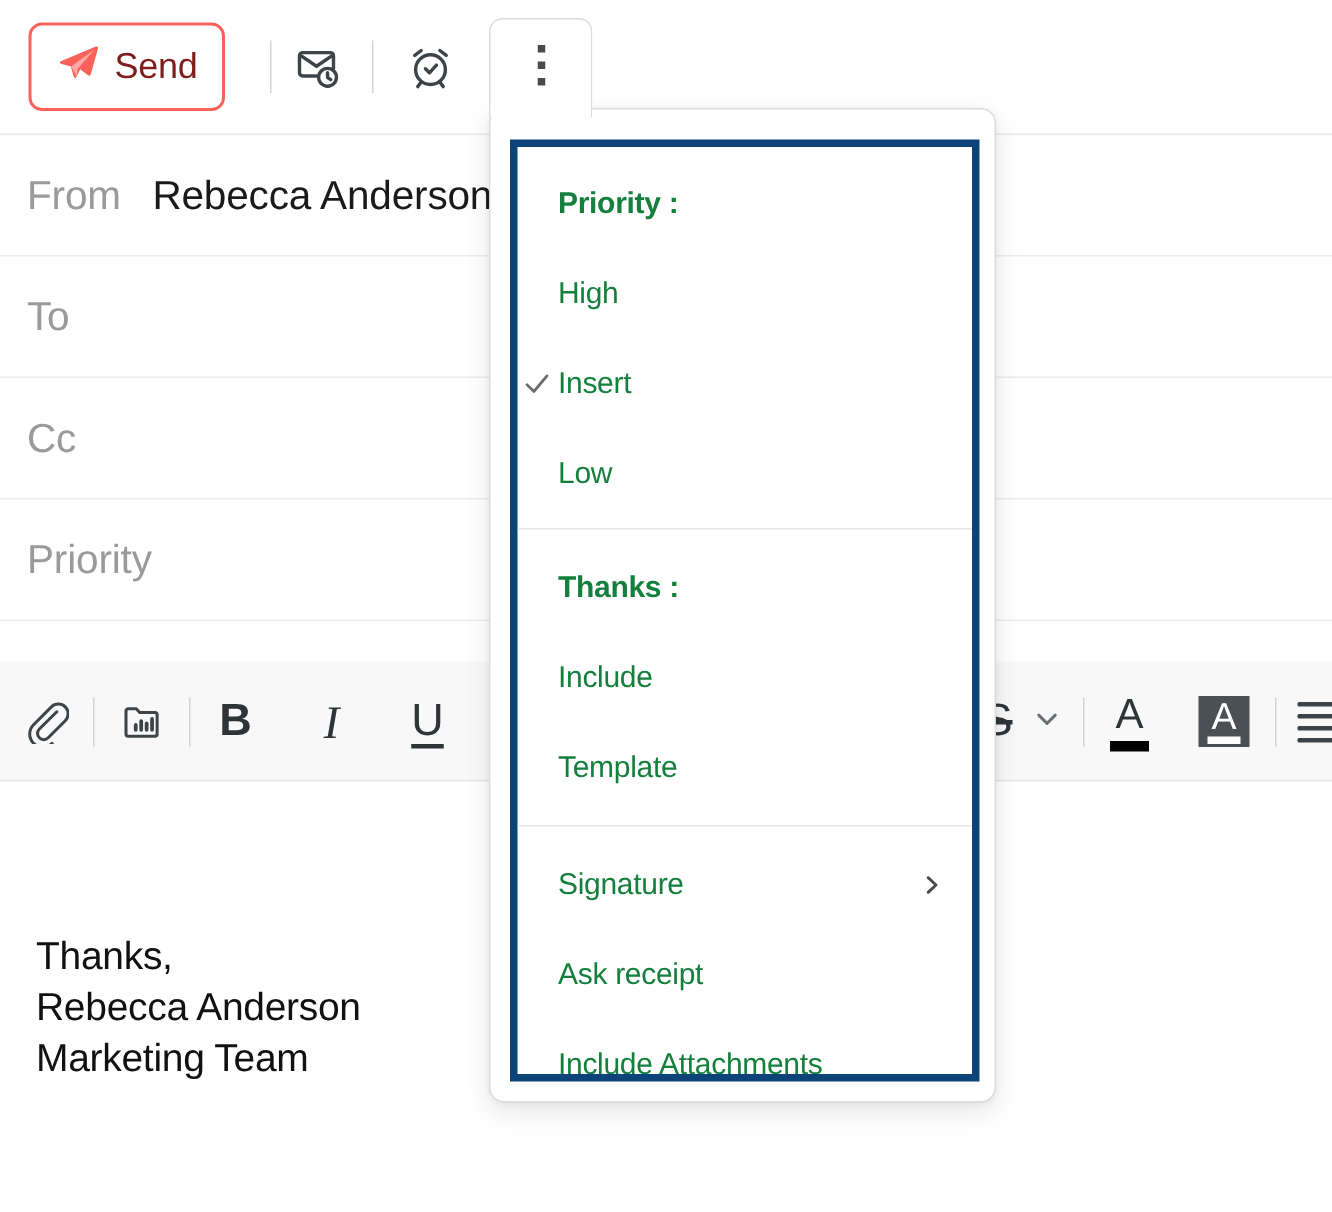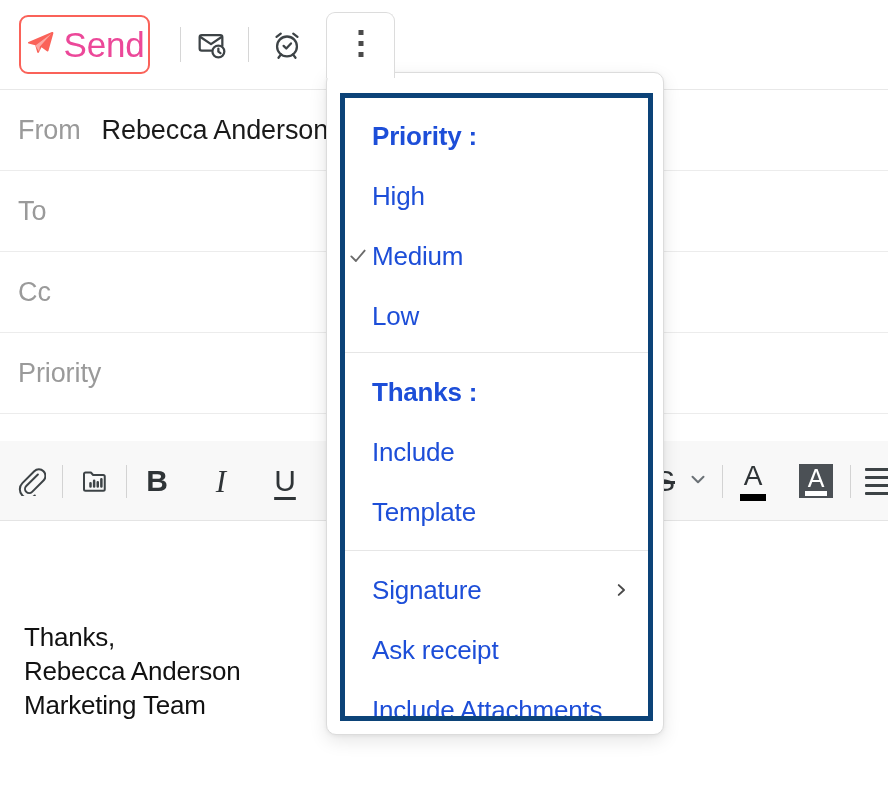--- a/index.html
+++ b/index.html
@@ -44,22 +44,22 @@
     background: #ffffff;
     display: flex;
     align-items: center;
     justify-content: center;
     gap: 9px;
     box-sizing: border-box;
     cursor: pointer;
   }
   .send-icon { display:block; }
   .send-label {
-    color: #ec4899;
-    font-size: 35px;
+    color: #7f1d1d;
+    font-size: 24px;
     line-height: 1;
     letter-spacing: -0.2px;
   }
 
   .vdiv {
     position: absolute;
     top: 27px;
     width: 1px;
     height: 35px;
     background: #d6d6d6;
@@ -228,23 +228,23 @@
     display: flex;
     align-items: center;
     padding-left: 27px;
     padding-right: 18px;
     box-sizing: border-box;
     cursor: pointer;
     white-space: nowrap;
   }
   .menu-item.header { cursor: default; }
   .menu-item .label {
-    font-size: 26px;
+    font-size: 20px;
     line-height: 1;
-    color: #1d4ed8;
+    color: #15803d;
     letter-spacing: -0.2px;
   }
   .menu-item.header .label { font-weight: 700; }
   .menu-item .check {
     position: absolute;
     left: 2px;
     width: 22px;
     display: flex; align-items: center; justify-content: center;
     color: #6b6b6b;
   }
@@ -414,21 +414,21 @@
         <div class="menu-item">
           <span class="label">High</span>
         </div>
 
         <div class="menu-item">
           <span class="check">
             <svg width="20" height="20" viewBox="0 0 24 24" fill="none" stroke="#6b6b6b" stroke-width="2.2" stroke-linecap="round" stroke-linejoin="round" aria-hidden="true">
               <path d="M4 12.5 9.5 18 20 5.5"></path>
             </svg>
           </span>
-          <span class="label">Medium</span>
+          <span class="label">Insert</span>
         </div>
 
         <div class="menu-item">
           <span class="label">Low</span>
         </div>
 
       </div>
 
       <div class="menu-group g2">
 

